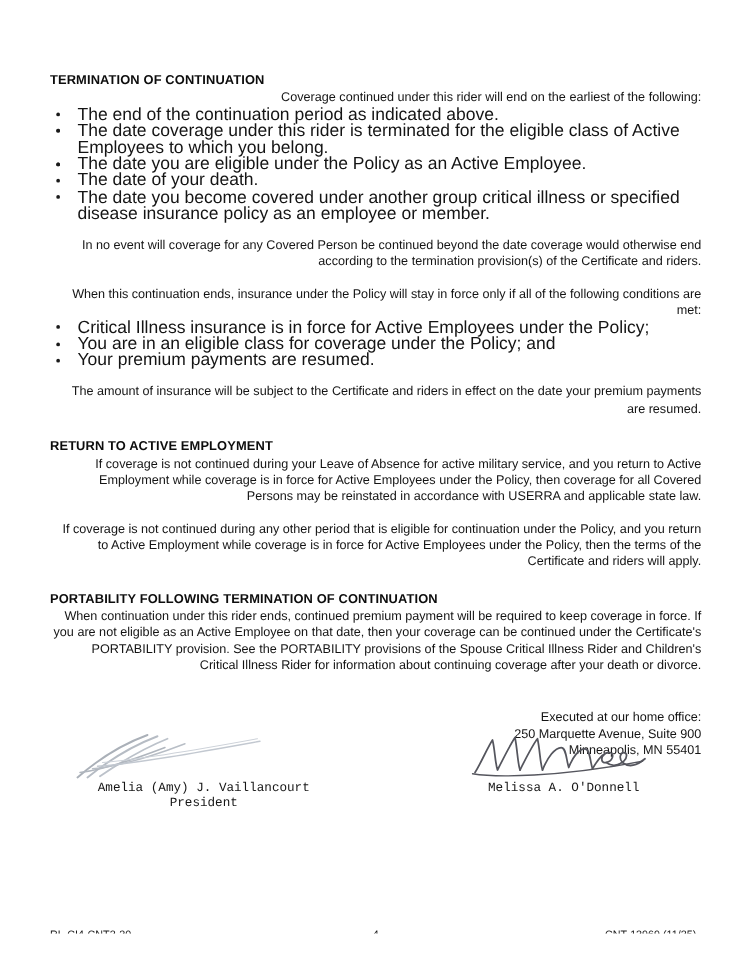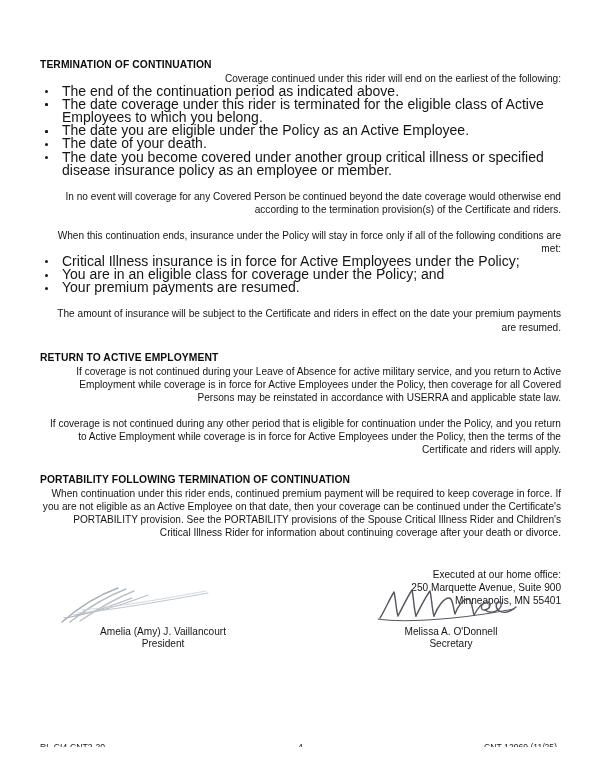--- a/index.html
+++ b/index.html
@@ -69,20 +69,21 @@
     left: 40px;
     top: 582px;
     width: 521px;
     height: 80px;
   }
   .sig-col {
     position: absolute;
     top: 0;
     width: 230px;
     text-align: center;
+    font-family: Liberation Mono, monospace;
   }
   .sig-col.left  { left: 8px; }
   .sig-col.right { left: 296px; }
   .sig-art {
     height: 44px;
     position: relative;
   }
   .sig-art svg { display: block; }
   .sig-name {
     font-size: 10.1px;
@@ -236,21 +237,20 @@
             <path d="M80 34 C 84 26, 90 14, 94 9 C 96 18, 96 28, 98 34"></path>
             <path d="M98 34 C 102 24, 108 16, 113 16 C 117 16, 117 26, 119 32 C 122 24, 127 17, 132 17 C 136 17, 136 27, 138 33"></path>
             <path d="M138 33 C 142 26, 147 19, 152 20 C 156 21, 154 27, 149 28 C 145 29, 144 24, 148 21"></path>
             <path d="M149 28 C 153 31, 158 31, 163 27 C 166 24, 166 20, 163 20 C 160 20, 159 25, 162 28"></path>
             <path d="M162 28 C 167 32, 173 31, 180 25"></path>
             <path d="M42 37 C 60 40, 110 40, 178 27" stroke-width="1.1"></path>
           </g>
         </svg>
       </div>
       <div class="sig-name">Melissa A. O'Donnell</div>
-      <div class="sig-title">Secretary</div>
     </div>
 
   </div>
 
   <div class="footer">
     <div class="footer-left">RL-CI4-CNT2-20</div>
     <div class="footer-center">4</div>
     <div class="footer-right">CNT-12969 (11/25)</div>
   </div>
 

